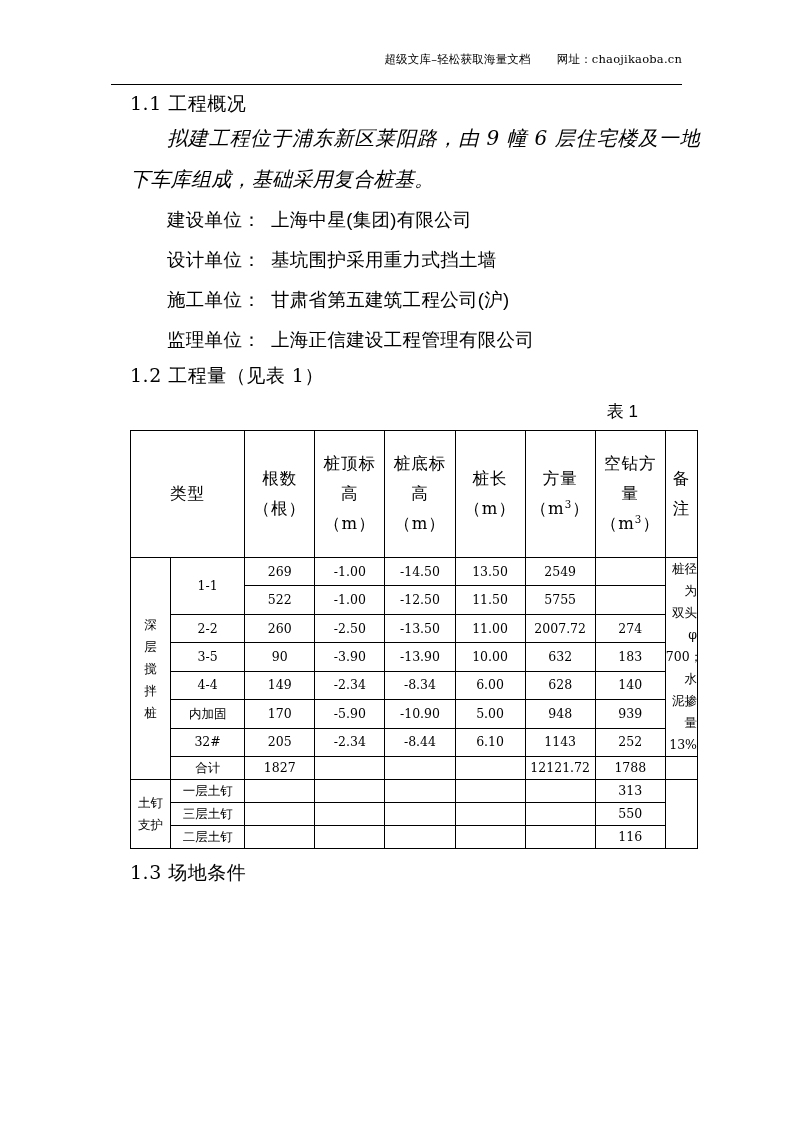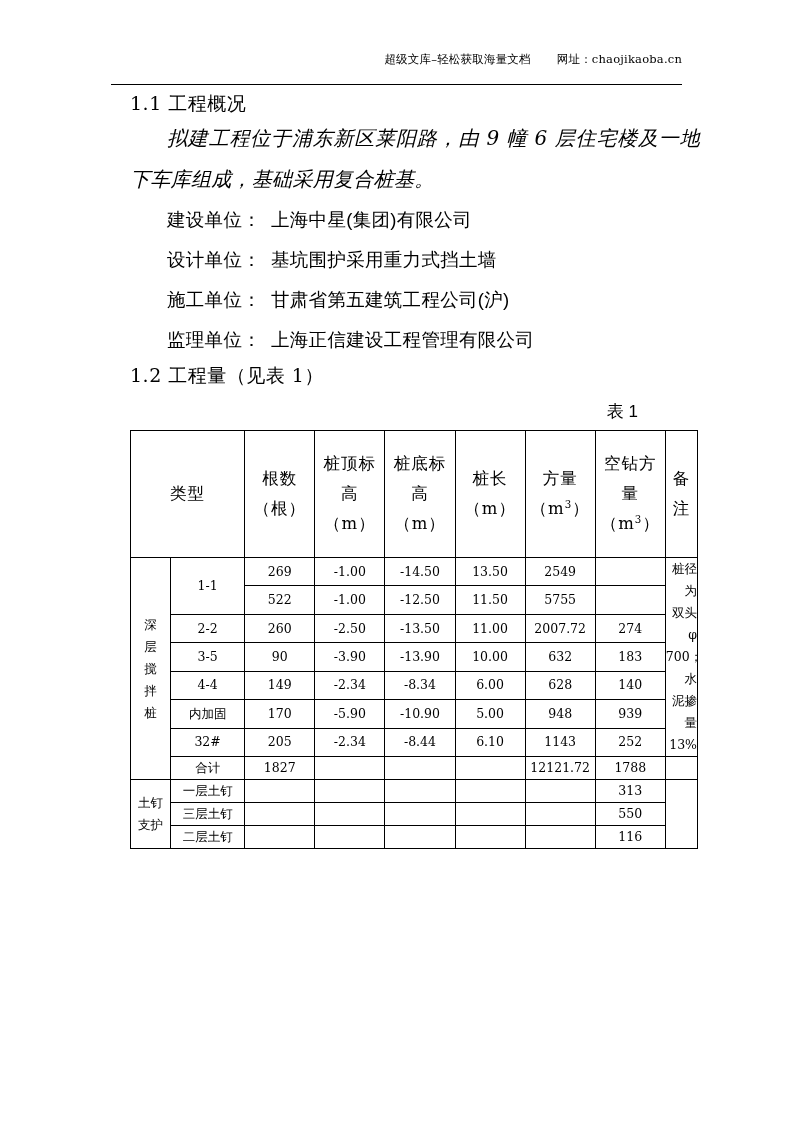--- a/index.html
+++ b/index.html
@@ -358,15 +358,16 @@
           <td></td>
           <td></td>
           <td>116</td>
         </tr>
 
       </tbody>
     </table>
 
     <div class="after-table"></div>
 
+    <h2 class="sec">1.3 场地条件</h2>
 
   </div>
 </div>
 
 </body></html>

